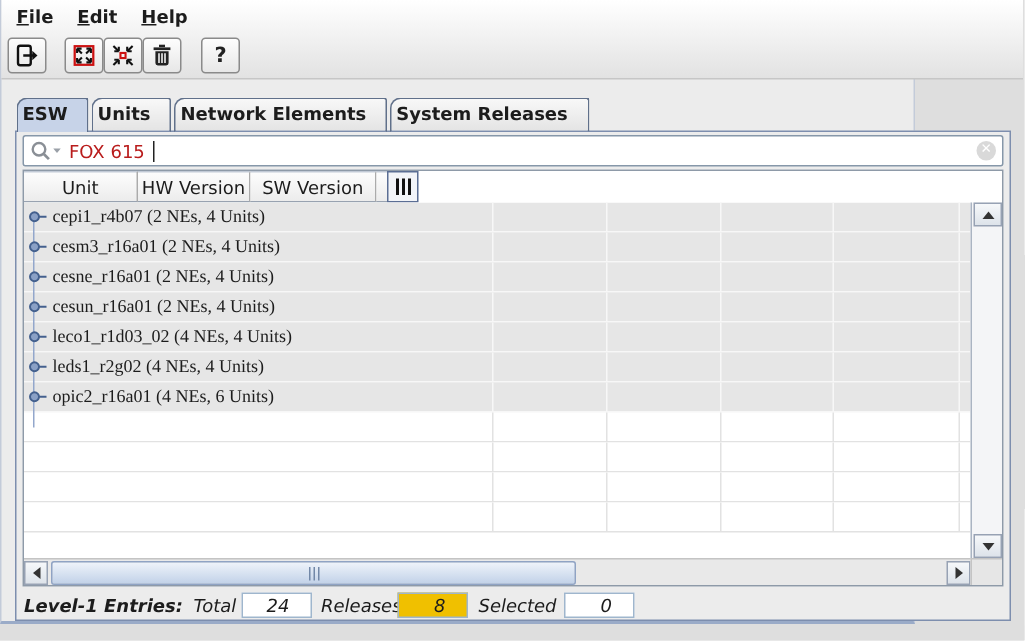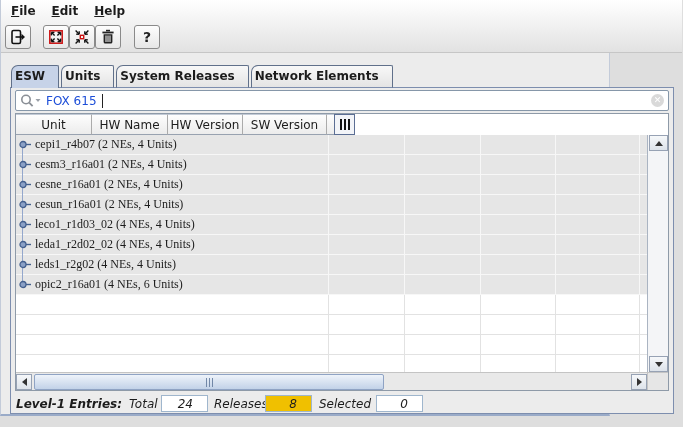--- a/index.html
+++ b/index.html
@@ -31,21 +31,21 @@
 
   
   .tabpane { position:absolute; left:9px; top:87px; width:664px; height:327px;
              border:1px solid #7d8eae; background:#ececec; }
 
   
   .search-field { position:absolute; left:4px; top:2px; width:654px; height:21px;
                   background:#ffffff; border:1px solid #8697a9; border-radius:2px; }
   .search-icon-wrap { position:absolute; left:3px; top:2px; width:26px; height:16px; }
   .search-input { position:absolute; left:30px; top:1px; width:600px; height:17px; border:none; outline:none;
-                  font-family:inherit; font-size:12px; color:#1d4ed8; background:transparent; padding:0; }
+                  font-family:inherit; font-size:12px; color:#b91c1c; background:transparent; padding:0; }
   .caret { position:absolute; left:86px; top:3px; width:1px; height:14px; background:#222; }
   .clear-btn { position:absolute; right:4px; top:3px; width:13px; height:13px; border-radius:50%;
                background:#d9d9d9; color:#ffffff; font-size:9px; line-height:13px; text-align:center; font-weight:bold; }
 
   
   .scrollpane { position:absolute; left:4px; top:25px; width:654px; height:278px;
                 border:1px solid #8e9aa8; background:#ffffff; }
   .theader { position:absolute; left:0; top:0; width:652px; height:21px; display:flex; }
   .th { height:21px; background:linear-gradient(#fdfdfd,#ececec); border-right:1px solid #ababab;
         border-bottom:1px solid #98a2b0; border-top:1px solid #c2cad6;
@@ -175,22 +175,22 @@
         </div>
         <div class="tbtn" style="left:133px;">
           <span class="help-glyph">?</span>
         </div>
       </div>
     </div>
 
     <div class="tabstrip">
       <div class="tab selected">ESW</div>
       <div class="tab">Units</div>
+      <div class="tab">Network Elements</div>
       <div class="tab">System Releases</div>
-      <div class="tab">Network Elements</div>
     </div>
 
     <div class="tabpane">
 
       <div class="search-field">
         <span class="search-icon-wrap">
           <svg width="26" height="16" viewBox="0 0 26 16">
             <circle cx="7" cy="6.5" r="4.2" fill="none" stroke="#8a8f96" stroke-width="1.6"></circle>
             <line x1="10.2" y1="9.7" x2="13.6" y2="13.1" stroke="#8a8f96" stroke-width="1.8"></line>
             <path d="M16.5 6 L21.5 6 L19 9 Z" fill="#9aa0a8"></path>
@@ -199,23 +199,20 @@
         <input class="search-input" type="text" value="FOX 615" style="">
         <span class="caret"></span>
         <span class="clear-btn">✕</span>
       </div>
 
       <div class="scrollpane">
         <div class="theader">
           <div class="th th-unit">
             <span>Unit</span>
           </div>
-          <div class="th th-hwname">
-            <span>HW Name</span>
-          </div>
           <div class="th th-hwver">
             <span>HW Version</span>
           </div>
           <div class="th th-swver">
             <span>SW Version</span>
           </div>
           <div class="th th-filler"></div>
           <div class="col-control">
             <i></i>
               <i></i>
@@ -281,34 +278,20 @@
               <div class="cell c-swver"></div>
             <div class="cell c-filler"></div>
           </div>
           <div class="row data">
             <div class="cell c-ne">
               <svg class="handle" width="14" height="9" viewBox="0 0 14 9">
                 <line x1="8" y1="4.5" x2="13" y2="4.5" stroke="#44608e" stroke-width="1.4"></line>
                 <circle cx="5" cy="4.5" r="3" fill="#8aa0c6" stroke="#44608e" stroke-width="1.3"></circle>
               </svg>
               <span class="ne-label">leco1_r1d03_02 (4 NEs, 4 Units)</span>
-            </div>
-            <div class="cell c-unit"></div>
-              <div class="cell c-hwname"></div>
-            <div class="cell c-hwver"></div>
-              <div class="cell c-swver"></div>
-            <div class="cell c-filler"></div>
-          </div>
-          <div class="row data">
-            <div class="cell c-ne">
-              <svg class="handle" width="14" height="9" viewBox="0 0 14 9">
-                <line x1="8" y1="4.5" x2="13" y2="4.5" stroke="#44608e" stroke-width="1.4"></line>
-                <circle cx="5" cy="4.5" r="3" fill="#8aa0c6" stroke="#44608e" stroke-width="1.3"></circle>
-              </svg>
-              <span class="ne-label">leda1_r2d02_02 (4 NEs, 4 Units)</span>
             </div>
             <div class="cell c-unit"></div>
               <div class="cell c-hwname"></div>
             <div class="cell c-hwver"></div>
               <div class="cell c-swver"></div>
             <div class="cell c-filler"></div>
           </div>
           <div class="row data">
             <div class="cell c-ne">
               <svg class="handle" width="14" height="9" viewBox="0 0 14 9">

